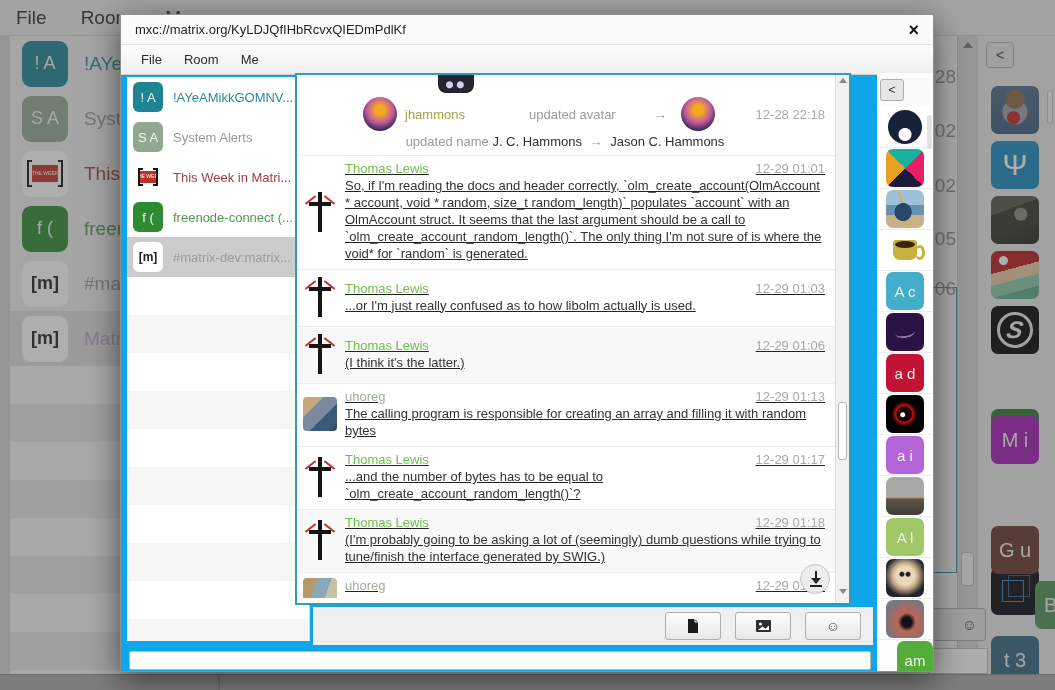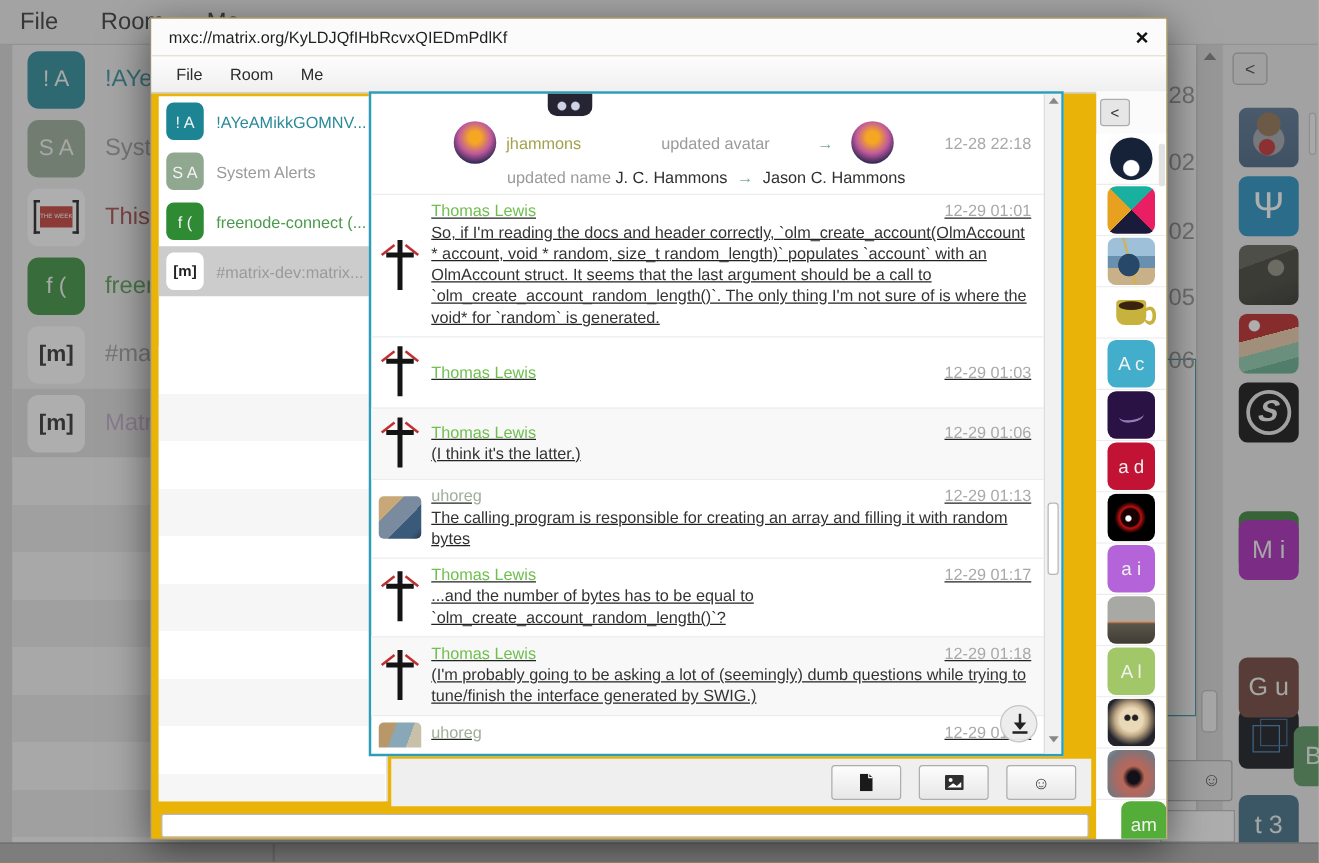--- a/index.html
+++ b/index.html
@@ -71,21 +71,21 @@
                 box-shadow:0 -15px 0 #c2cec2,0 15px 0 #c2cec2,-15px 0 0 #b4c2b4,15px 0 0 #b4c2b4;}
   .cube{background:#04060c;position:relative;}
   .cube::before{content:"";position:absolute;left:11px;top:13px;width:20px;height:20px;border:1px solid #3a7ab8;}
   .cube::after{content:"";position:absolute;left:17px;top:8px;width:20px;height:20px;border:1px solid #2a5a88;}
   .c-Mi{background:#a518b4;} .c-Gu{background:#64352b;} .c-Bu{background:#4f9058;margin-left:44px;} .c-t3{background:#33657f;}
 
   
   .dim{position:absolute;inset:0;background:rgba(70,70,70,0.44);z-index:5;}
 
   
-  .dialog{position:absolute;left:120px;top:14px;width:814px;height:658px;background:#eab308;
+  .dialog{position:absolute;left:120px;top:14px;width:814px;height:658px;background:#0ea5e9;
           border:1px solid #8f8f8f;box-shadow:0 8px 30px rgba(0,0,0,0.55);z-index:10;font-size:13px;color:#222;padding-left:14px;}
   .titlebar{position:absolute;left:0;top:0;right:0;height:30px;background:#fbfbfb;border-bottom:1px solid #e2e2e2;
             display:flex;align-items:center;padding:0 14px;}
   .titlebar .title{flex:1;font-size:13px;color:#1f1f1f;}
   .titlebar .close{font-size:18px;font-weight:bold;color:#111;line-height:1;cursor:default;}
   .menubar{position:absolute;left:0;top:30px;right:0;height:30px;
            background:linear-gradient(180deg,#fdfdfd,#efefef);border-bottom:1px solid #cfcfcf;
            display:flex;align-items:center;gap:22px;padding-left:20px;font-size:13px;color:#2b2b2b;}
   .sidebar{position:absolute;left:6px;top:62px;width:183px;bottom:30px;background:#fff;border-right:1px solid #d8d8d8;}
   .sb-room{height:40px;display:flex;align-items:center;gap:10px;padding-left:6px;}
@@ -282,20 +282,26 @@
     <div class="sidebar">
       <div class="sb-room">
         <div class="sb-av c-teal">! A</div>
         <span class="sb-label t-teal">!AYeAMikkGOMNV...</span>
       </div>
       <div class="sb-room">
         <div class="sb-av c-sage">S A</div>
         <span class="sb-label t-gray">System Alerts</span>
       </div>
       <div class="sb-room">
+        <div class="sb-av twim">
+          <span class="bl"></span><span class="box">THE WEEK</span><span class="br"></span>
+        </div>
+        <span class="sb-label t-red">This Week in Matri...</span>
+      </div>
+      <div class="sb-room">
         <div class="sb-av c-green">f (</div>
         <span class="sb-label t-green">freenode-connect (...</span>
       </div>
       <div class="sb-room sel">
         <div class="sb-av c-m">[m]</div>
         <span class="sb-label t-gray">#matrix-dev:matrix...</span>
       </div>
       <div class="sb-stripes"></div>
     </div>
 
@@ -331,20 +337,21 @@
           </div>
         </div>
 
         <div class="msg">
           <div class="av av-cross"><span class="spark"></span></div>
           <div class="mbody">
             <div class="mhead">
               <span class="mname green">Thomas Lewis</span>
               <span class="mtime">12-29 01:03</span>
             </div>
+            <div class="mtext">...or I'm just really confused as to how libolm actually is used.</div>
           </div>
         </div>
 
         <div class="msg shade">
           <div class="av av-cross"><span class="spark"></span></div>
           <div class="mbody">
             <div class="mhead">
               <span class="mname green">Thomas Lewis</span>
               <span class="mtime">12-29 01:06</span>
             </div>

